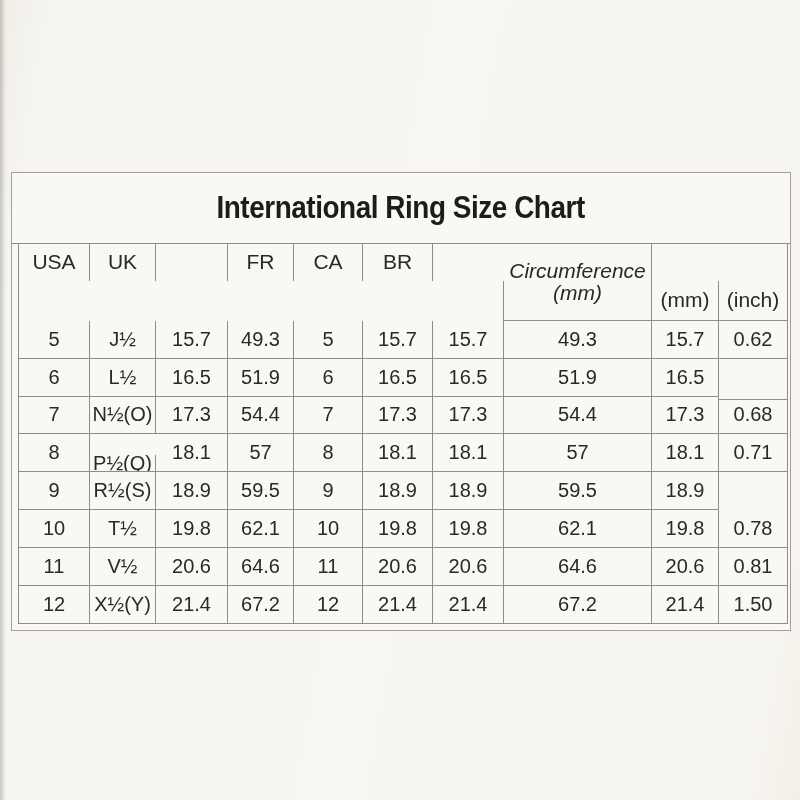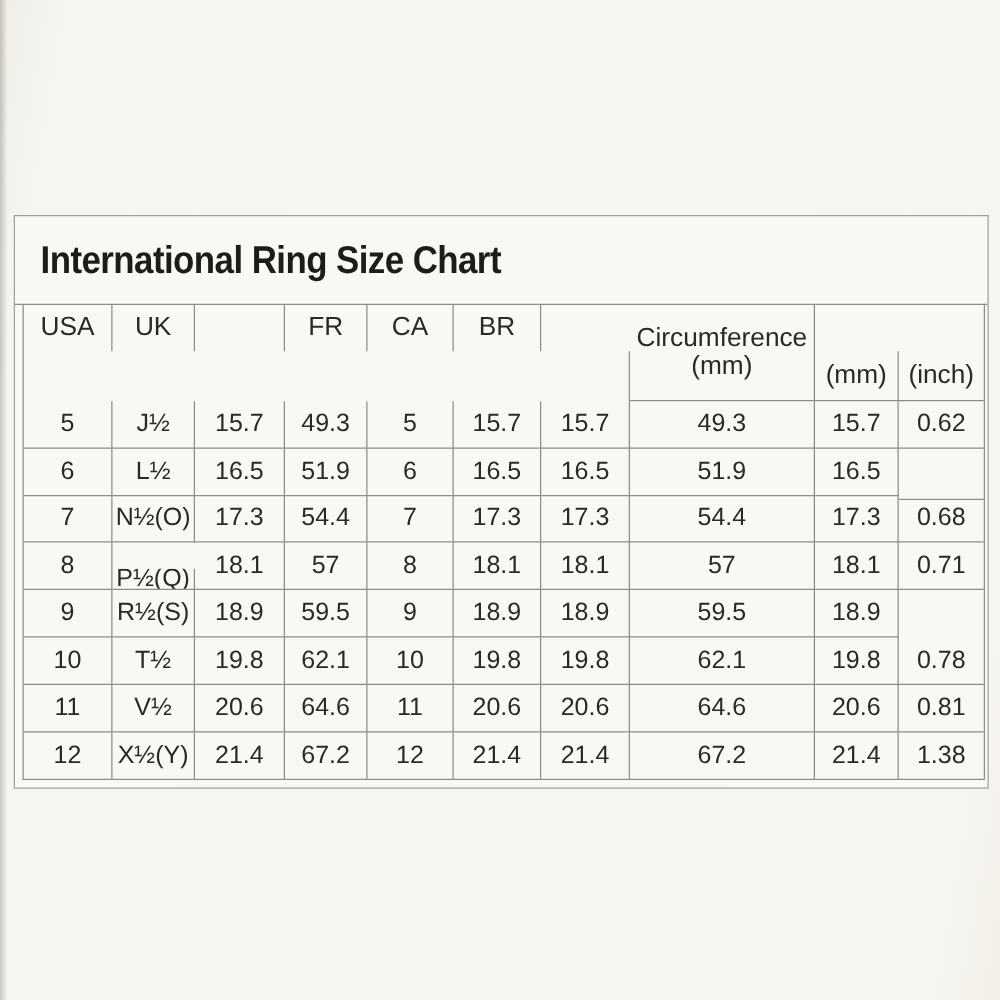--- a/index.html
+++ b/index.html
@@ -19,21 +19,21 @@
   .frame {
     position: absolute;
     left: 11px; top: 172px;
     width: 780px; height: 459px;
     box-sizing: border-box;
     border: 1.6px solid #a3a09a;
     background: #faf8f3;
   }
   .title-row {
     height: 70px;
-    display: flex; align-items: center; justify-content: flex-start;
+    display: flex; align-items: center; justify-content: center;
     border-bottom: 1.5px solid #8e8c88;
   }
   .title-row h1 {
     margin: 0;
     font-size: 31px;
     font-weight: 700;
     letter-spacing: -0.5px;
     transform: scaleX(0.9);
     color: #1d1c18;
     white-space: nowrap;
@@ -64,20 +64,21 @@
   .no-br { border-right: none; }
   .no-bb { border-bottom: none; }
   .col-hdr { border-bottom: none; }          
   .hdr-spacer {                               
     grid-column: 1 / span 7; grid-row: 2;
     border-bottom: none;
   }
   .circumference-cell {
     grid-column: 8; grid-row: 1 / span 2;
     flex-direction: column;
+    font-style: italic;
   }
   .diameter-cell { grid-column: 9 / span 2; grid-row: 1; border-right: none; }
   .unit-mm   { grid-column: 9;  grid-row: 2; }
   .unit-inch { grid-column: 10; grid-row: 2; border-right: none; }
 </style>
 </head>
 <body>
 
 <div class="edge-shadow"></div>
 
@@ -175,15 +176,15 @@
       <div class="cell no-br" style="grid-area: 9 / 10;">0.81</div>
       <div class="cell no-bb" style="grid-area: 10 / 1;">12</div>
       <div class="cell no-bb" style="grid-area: 10 / 2;">X½(Y)</div>
       <div class="cell no-bb" style="grid-area: 10 / 3;">21.4</div>
       <div class="cell no-bb" style="grid-area: 10 / 4;">67.2</div>
       <div class="cell no-bb" style="grid-area: 10 / 5;">12</div>
       <div class="cell no-bb" style="grid-area: 10 / 6;">21.4</div>
       <div class="cell no-bb" style="grid-area: 10 / 7;">21.4</div>
       <div class="cell no-bb" style="grid-area: 10 / 8;">67.2</div>
       <div class="cell no-bb" style="grid-area: 10 / 9;">21.4</div>
-      <div class="cell no-br no-bb" style="grid-area: 10 / 10;">1.38</div>
+      <div class="cell no-br no-bb" style="grid-area: 10 / 10;">1.50</div>
     </div>
 </div>
 
 </body></html>

